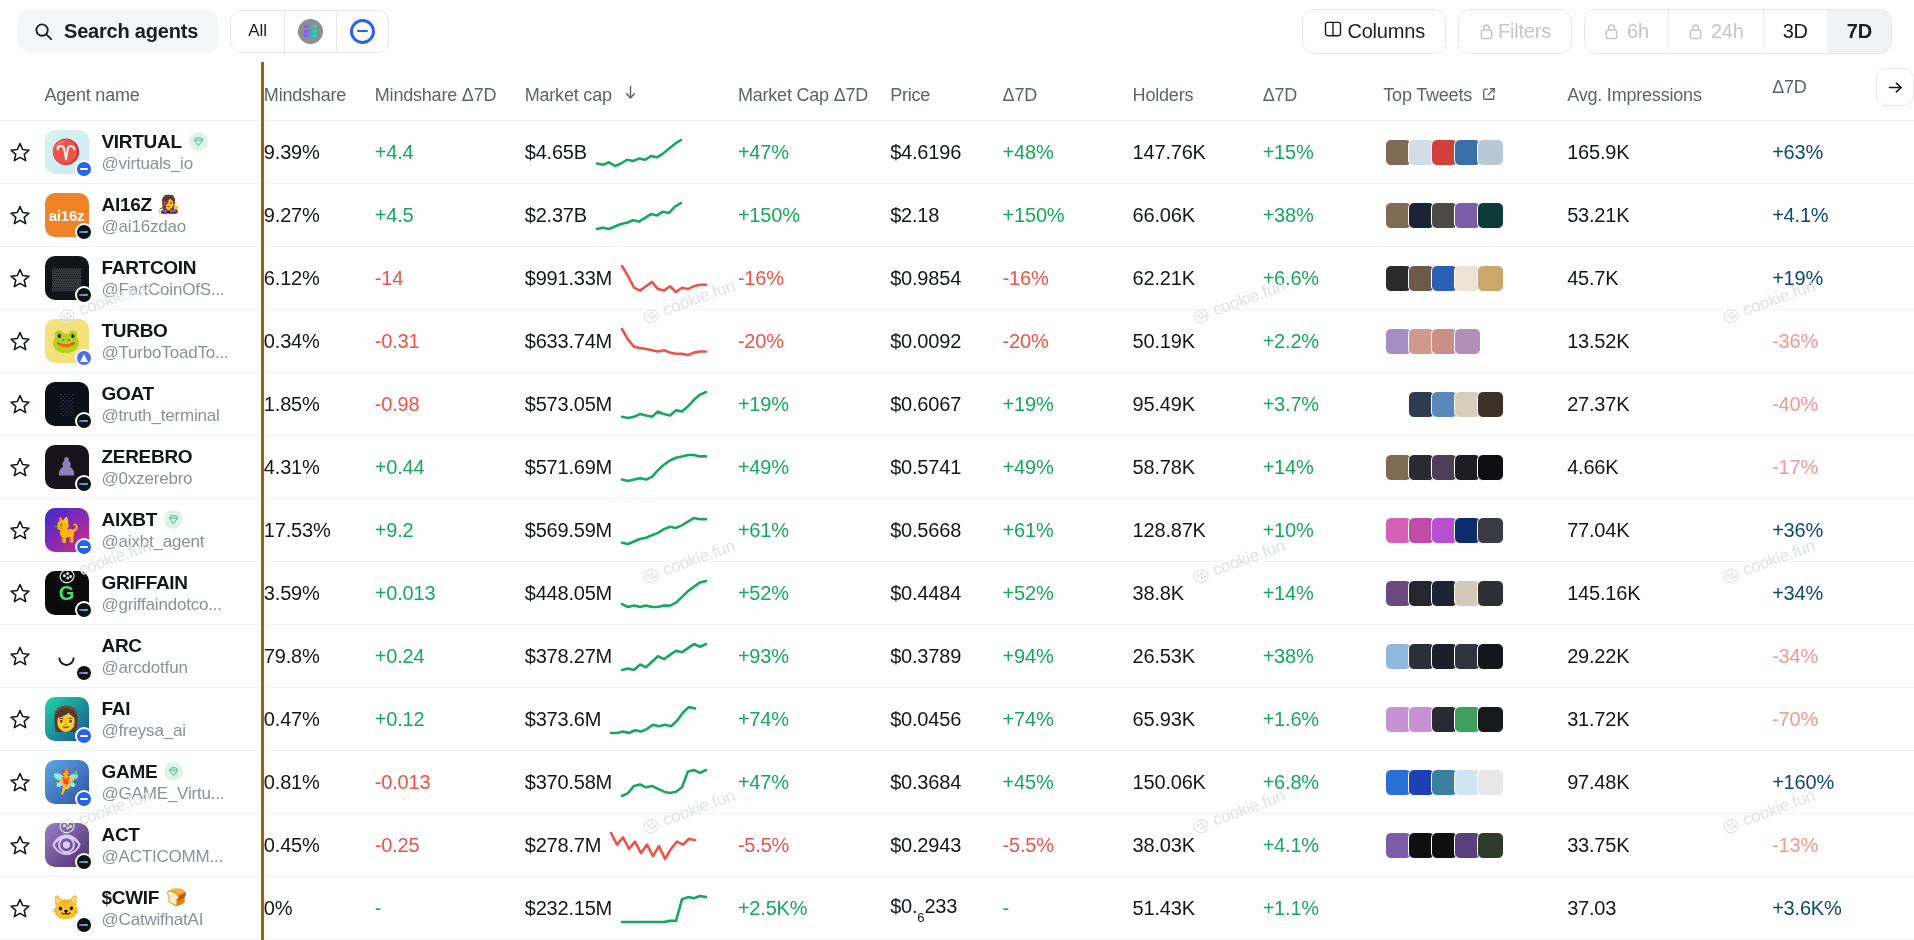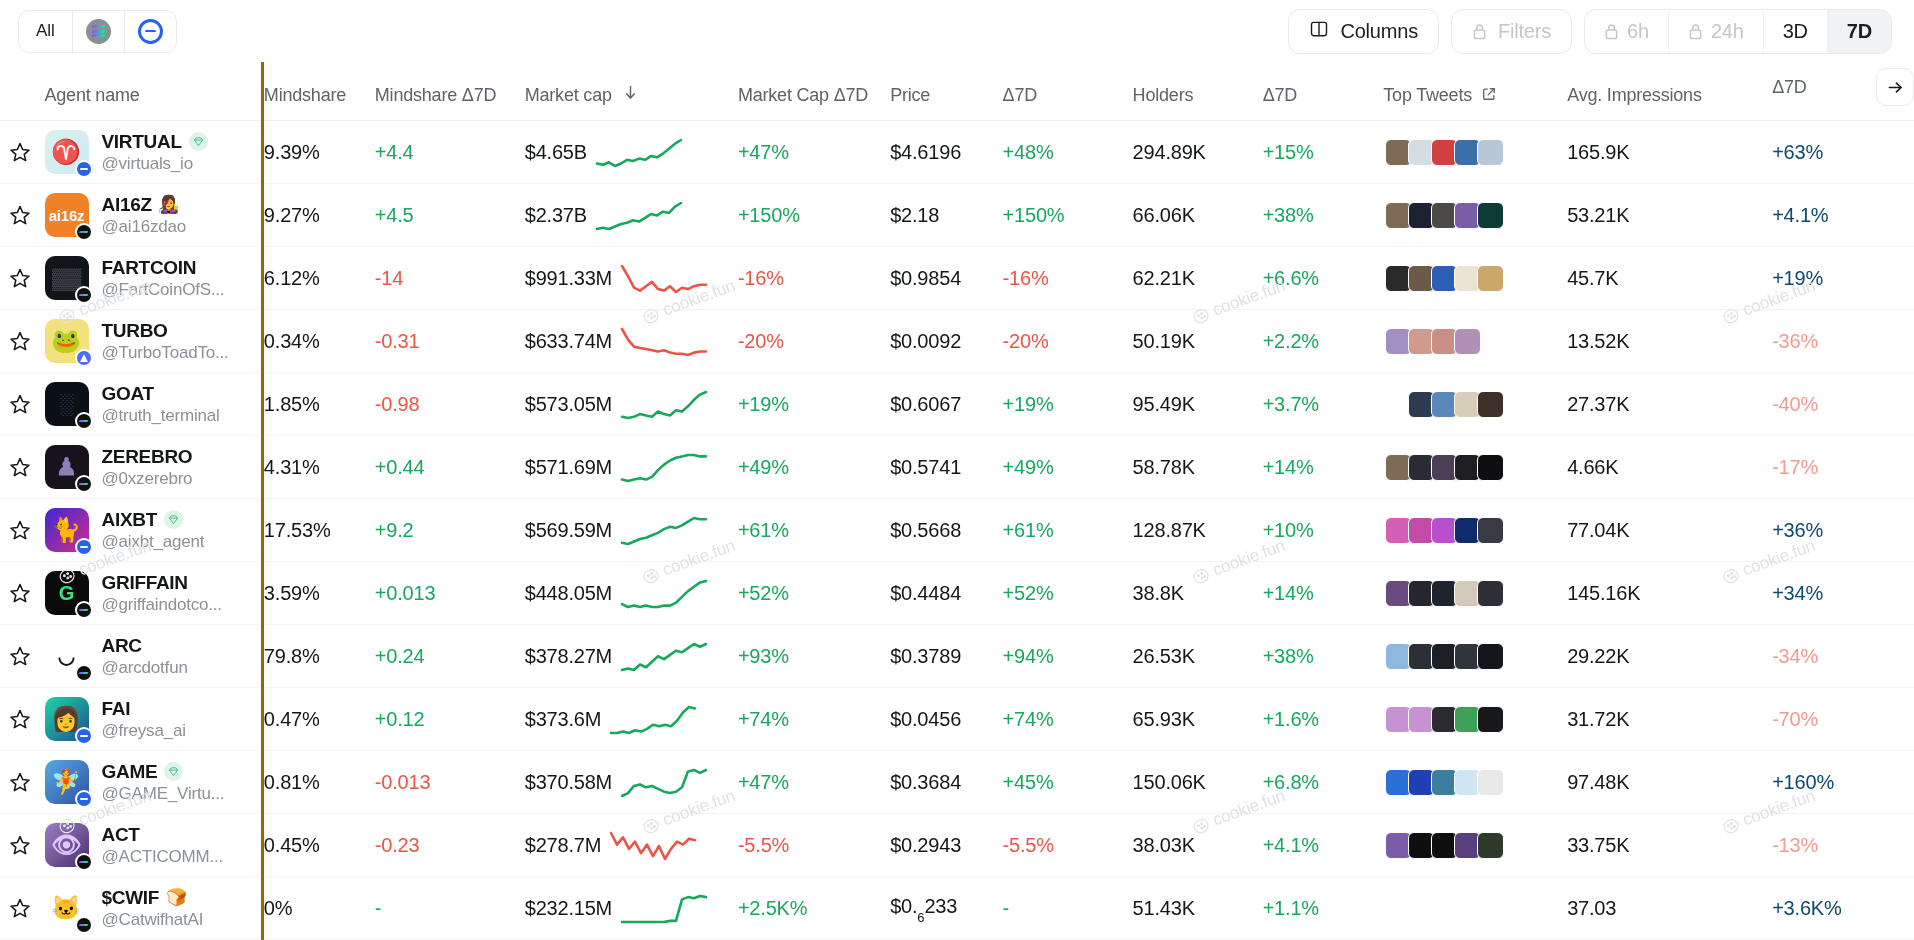--- a/index.html
+++ b/index.html
@@ -70,21 +70,21 @@
   }
   .btn-premium {
     display:flex;align-items:center;gap:11px;
     background: #7bf1a8;
     height: 45px; border-radius: 23px;
     padding: 0 27px;
     font-size: 20px; font-weight: 700; color:#0b1f14;
     letter-spacing:-0.2px;
   }
   .btn-outline {
-    display:flex;align-items:center;gap:11px;
+    display:flex;align-items:center;gap:4px;
     height: 45px; border-radius: 12px;
     border:1px solid #e7e9ec; background:#fff;
     padding: 0 20px;
     font-size: 20px; color:#1a1d21; font-weight:400;
     letter-spacing:-0.2px;
   }
   .btn-outline.disabled { color:#c3c7cc; }
   .range-group {
     display:flex; align-items:center;
     border:1px solid #e7e9ec; border-radius:12px; height:45px; overflow:hidden;
@@ -213,20 +213,29 @@
   }
   .wm .ck {
     width:17px;height:15px;display:block;
   }
 </style>
 </head>
 <body>
 
 <div class="topbar">
 
+  <div class="search-box">
+    <span>
+      <svg class="mag" viewBox="0 0 20 20" fill="none" stroke="#1a1d21" stroke-width="1.9">
+        <circle cx="8.5" cy="8.5" r="6"></circle>
+          <line x1="13" y1="13" x2="18" y2="18" stroke-linecap="round"></line>
+      </svg>
+    </span>
+    <span class="lbl">Search agents</span>
+  </div>
 
   <div class="chain-group">
     <div class="chain-btn">All</div>
     <div class="chain-btn icon-only">
       <span class="sol-ic">
           <i></i>
           <i></i>
           <i></i>
         </span>
     </div>
@@ -422,21 +431,21 @@
             <div class="mc-cell">
               <span>$4.65B</span>
               <svg class="spark" width="88" height="34" viewBox="0 0 88 34" fill="none">
                 <polyline points="2.0,28.5 8.0,29.8 14.0,27.3 20.0,31.0 26.0,28.5 32.0,24.8 38.0,26.0 44.0,23.6 50.0,24.8 56.0,21.1 62.0,22.3 68.0,18.6 74.0,13.7 80.0,8.7 86.0,5.0" stroke="#18a85c" stroke-width="2.6" stroke-linecap="round" stroke-linejoin="round"></polyline>
               </svg>
             </div>
           </td>
           <td class="pos">+47%</td>
           <td>$4.6196</td>
           <td class="pos">+48%</td>
-          <td>294.89K</td>
+          <td>147.76K</td>
           <td class="pos">+15%</td>
           <td>
             <div class="tweets">
               <span class="tw" style="background:#7e6a55;"></span>
               <span class="tw" style="background:#d5dde4;"></span>
               <span class="tw" style="background:#d23f3f;"></span>
               <span class="tw" style="background:#3a6fa8;"></span>
               <span class="tw" style="background:#b9c8d6;"></span>
             </div>
           </td>
@@ -939,21 +948,21 @@
               </div>
               <div class="agent-txt">
                 <div class="agent-name">
                   <span>ACT</span>
                 </div>
                 <div class="agent-handle">@ACTICOMM...</div>
               </div>
             </div>
           </td>
           <td>0.45%</td>
-          <td class="neg">-0.23</td>
+          <td class="neg">-0.25</td>
           <td>
             <div class="mc-cell">
               <span>$278.7M</span>
               <svg class="spark" width="88" height="34" viewBox="0 0 88 34" fill="none">
                 <polyline points="2.0,5.0 8.0,16.6 14.0,9.3 20.0,20.9 26.0,13.7 32.0,25.2 38.0,16.6 44.0,28.1 50.0,18.0 56.0,31.0 62.0,20.9 68.0,13.7 74.0,16.6 80.0,10.8 86.0,12.2" stroke="#ea5548" stroke-width="2.6" stroke-linecap="round" stroke-linejoin="round"></polyline>
               </svg>
             </div>
           </td>
           <td class="neg">-5.5%</td>
           <td>$0.2943</td>

